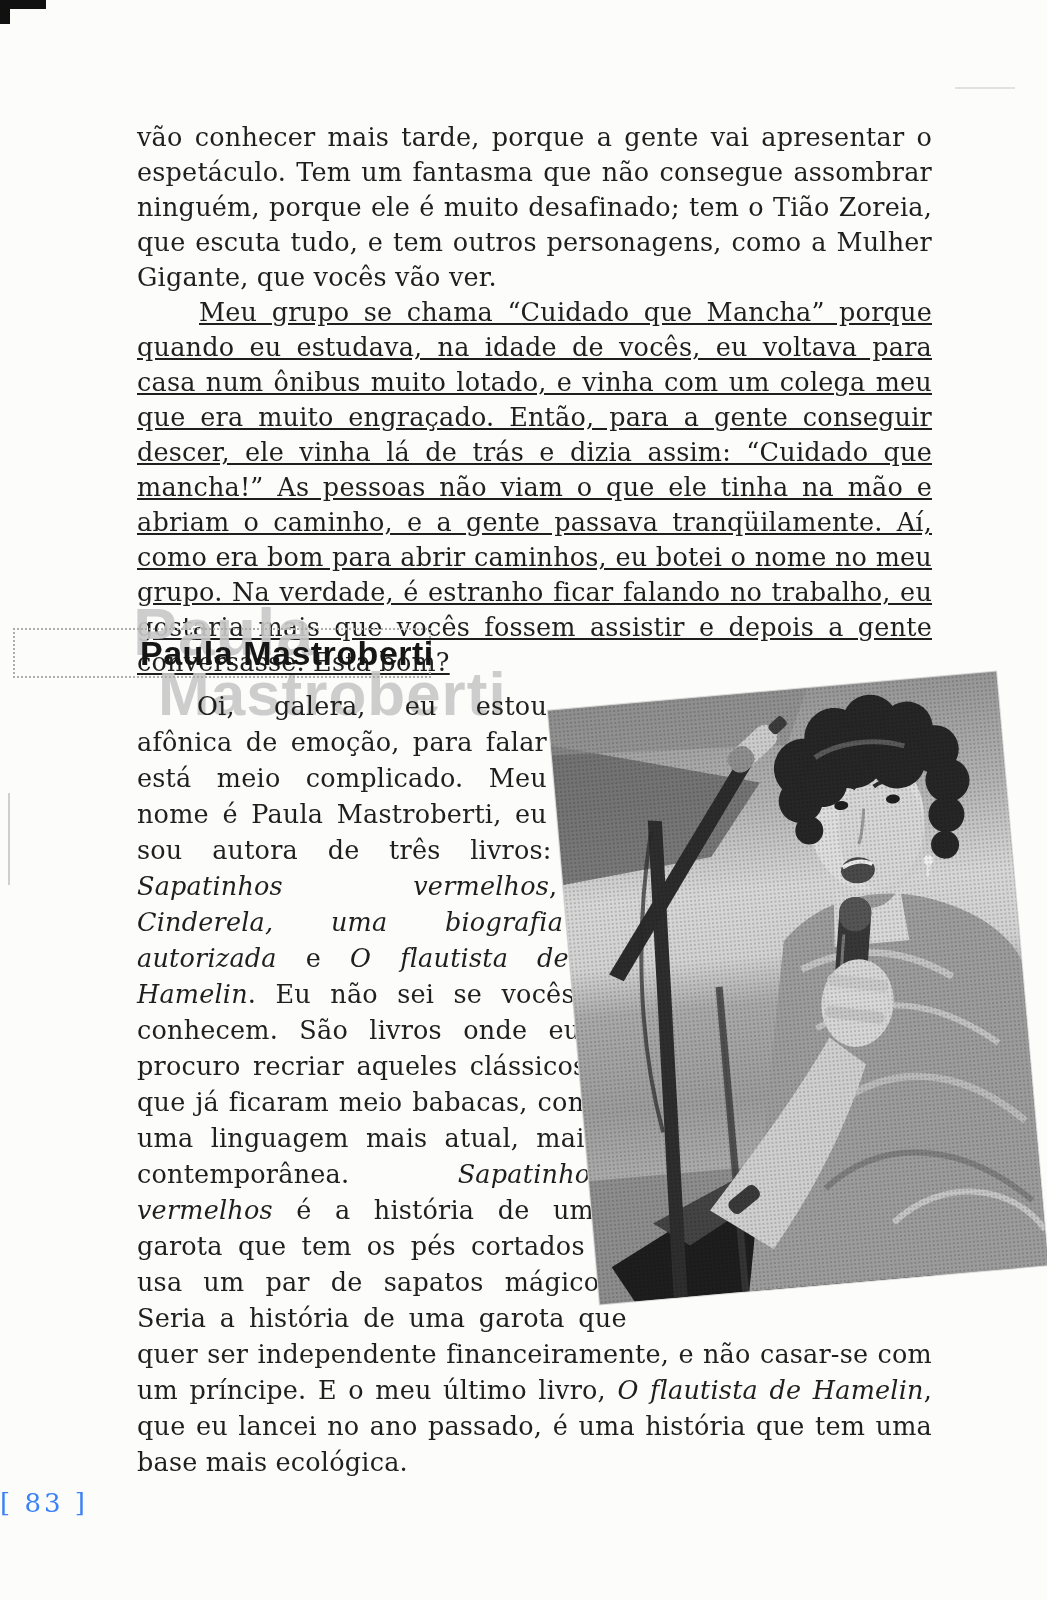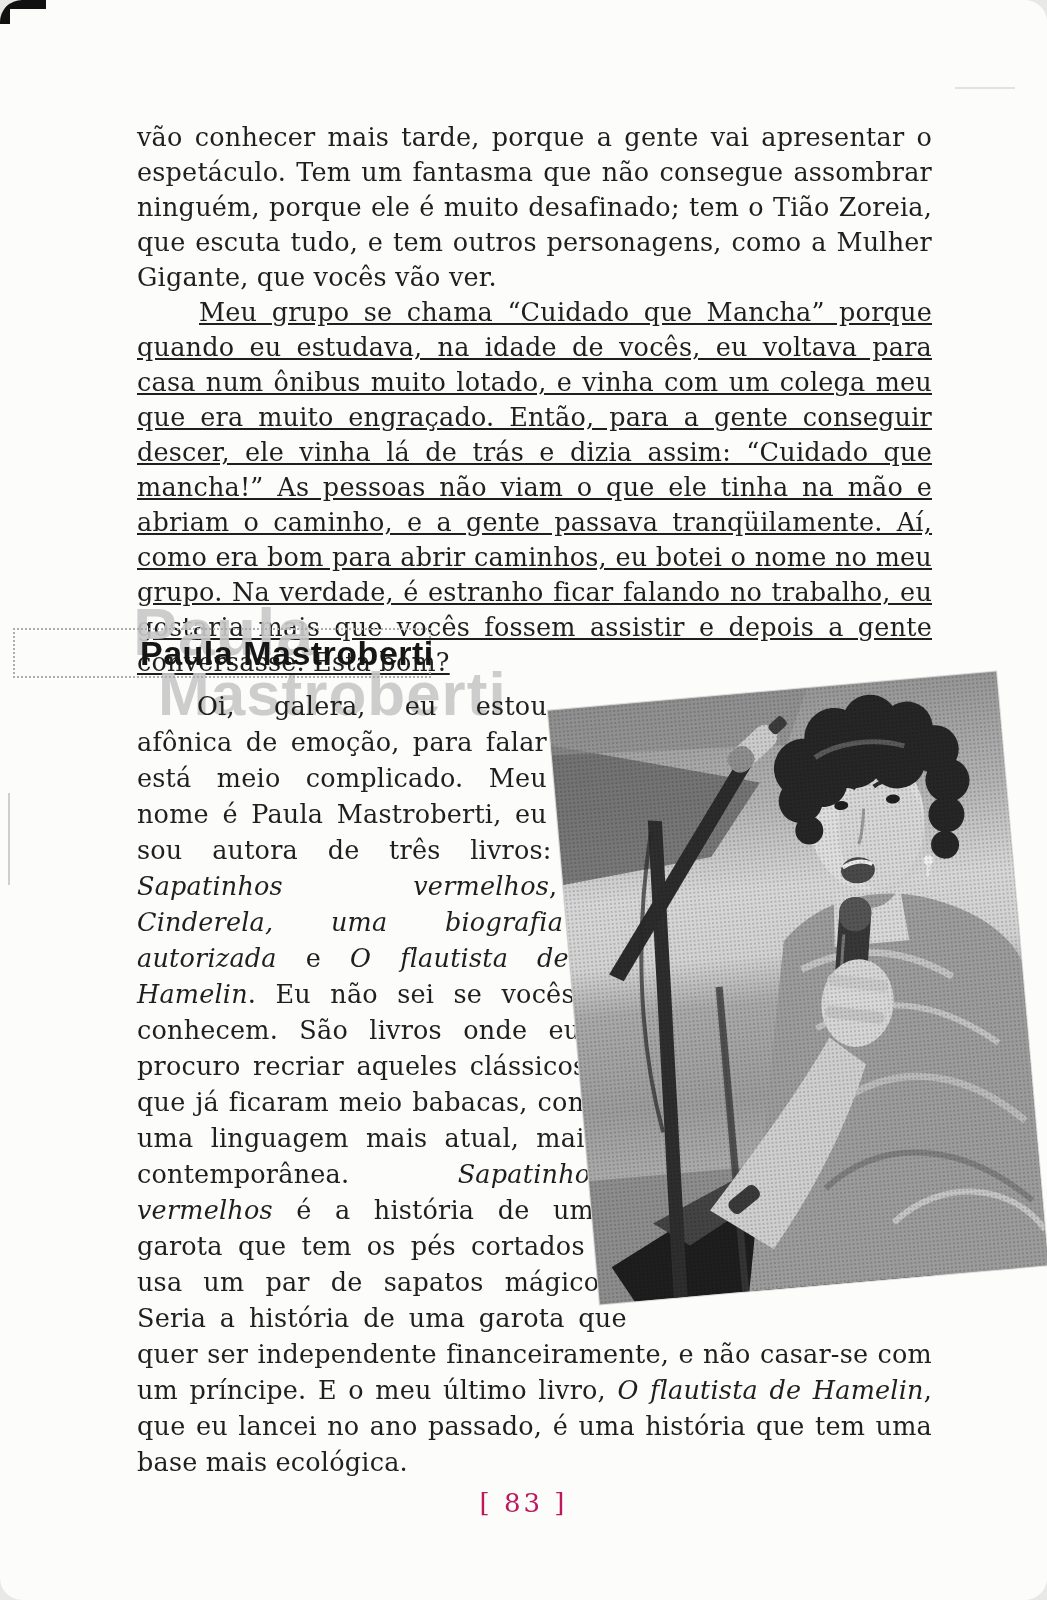--- a/index.html
+++ b/index.html
@@ -4,21 +4,20 @@
 <style>
   html,body{margin:0;padding:0;background:#e8e8e6;}
   .page{
     position:relative;
     width:1047px;height:1600px;
     margin:0 auto;
     background:#fcfcfa;
     overflow:hidden;
     font-family:"DejaVu Serif","Liberation Serif",serif;
     color:#1f1f1f;
-    border-radius:22px;
   }
   
   .corner-mark-h{position:absolute;left:0;top:0;width:46px;height:9px;background:#111;}
   .corner-mark-v{position:absolute;left:0;top:0;width:10px;height:24px;background:#111;}
   .artifact-v{position:absolute;left:8px;top:793px;width:2px;height:92px;background:#cfcfcd;}
   .artifact-h{position:absolute;left:955px;top:87px;width:60px;height:2px;background:#e2e2e0;}
 
   
   .top-block{
     position:absolute;left:137px;top:120px;width:795px;
@@ -78,21 +77,21 @@
   .halftone{
     position:absolute;inset:0;
     background-image:radial-gradient(rgba(0,0,0,0.16) 1px, transparent 1.3px);
     background-size:4px 4px;
     pointer-events:none;
   }
 
   
   .page-number{
     position:absolute;left:0;top:1488px;width:100%;
-    text-align:center;font-size:26px;letter-spacing:3px;color:#be185d;
+    text-align:left;font-size:26px;letter-spacing:3px;color:#3b82f6;
   }
 </style>
 </head>
 <body>
 
 <div class="page">
 
   <div class="corner-mark-h"></div>
   <div class="corner-mark-v"></div>
   <div class="artifact-v"></div>

